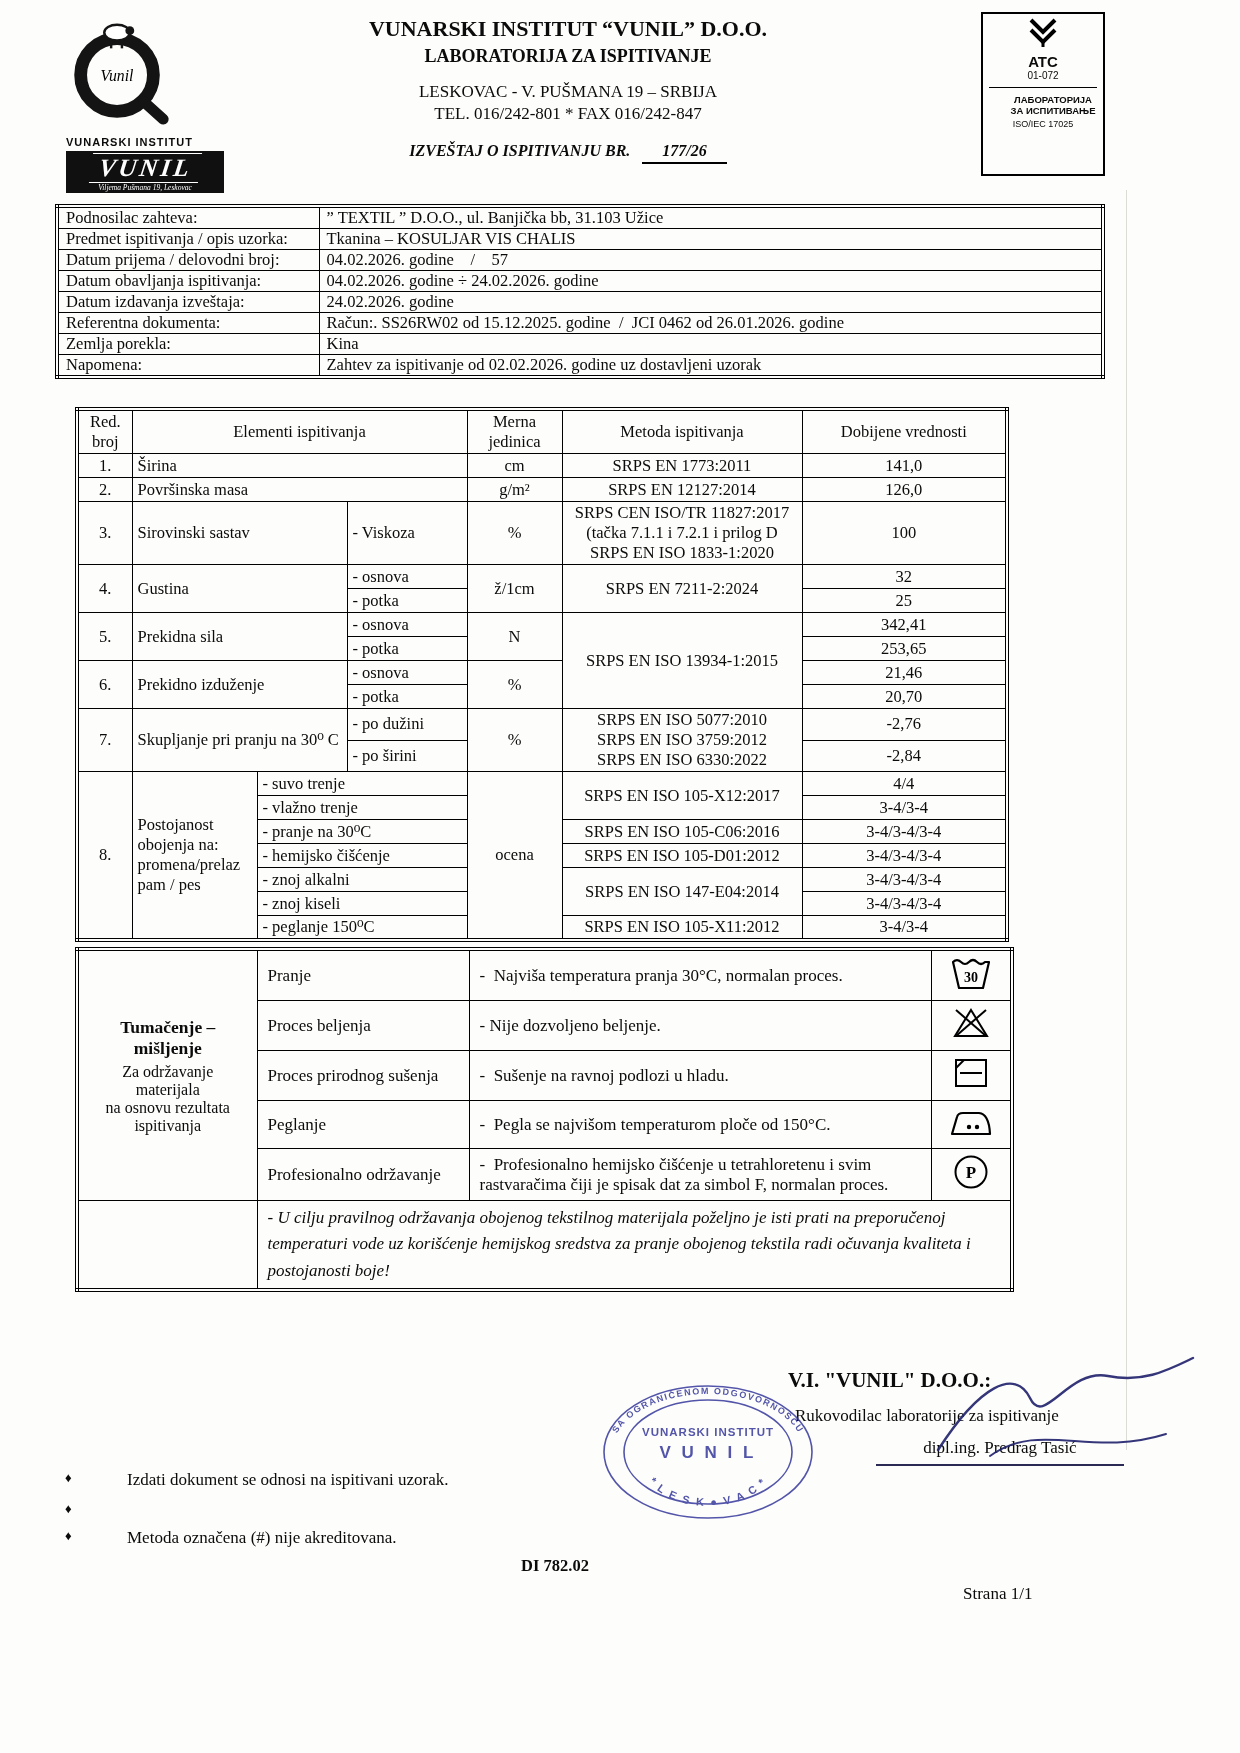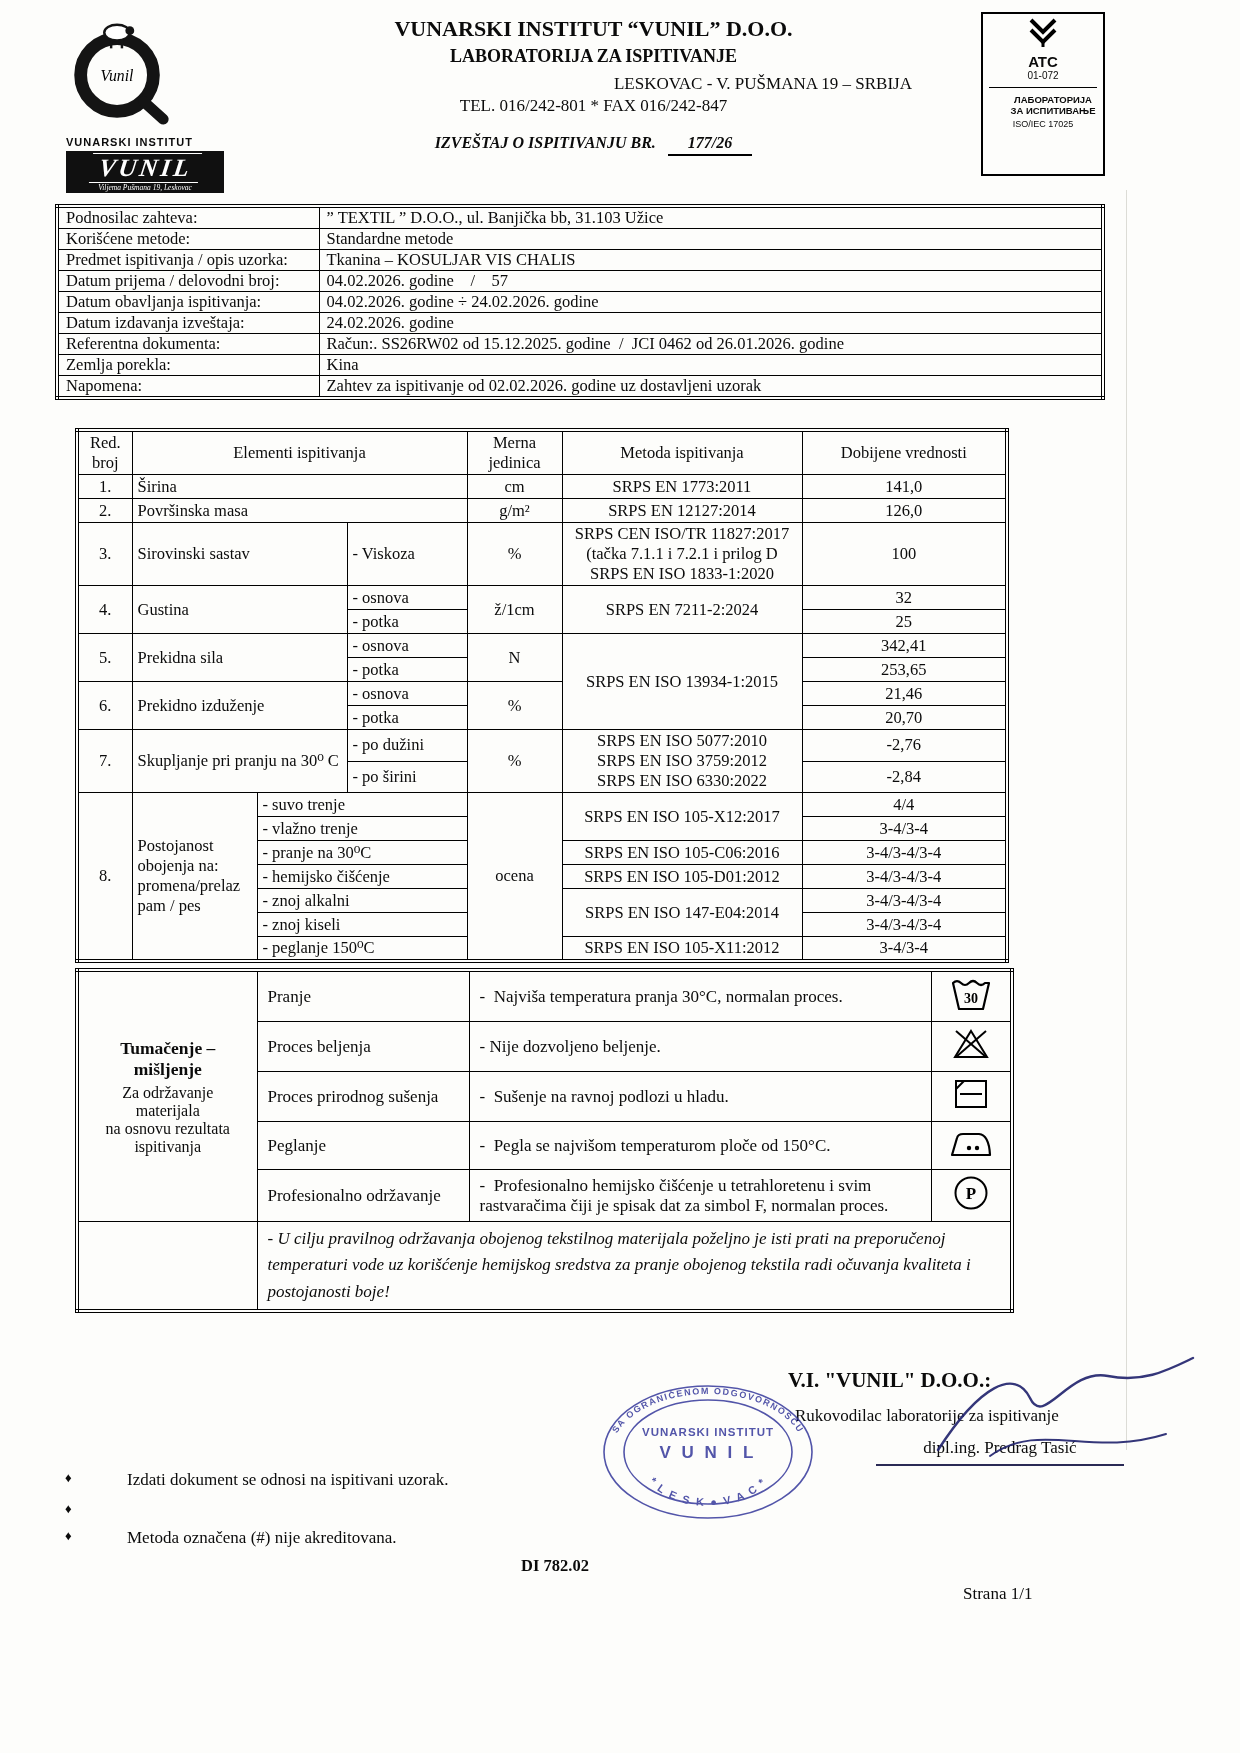--- a/index.html
+++ b/index.html
@@ -15,24 +15,24 @@
   .hdr { display:flex; padding:10px 135px 0 60px; height:188px; }
   .hdr-left { width:215px; flex:none; }
   .logo-caption { font-size:11px; font-weight:bold; letter-spacing:1px; margin:4px 0 0 6px;
                   font-family:"Liberation Sans",sans-serif; }
   .vunil-box { width:158px; background:#101010; color:#fff; text-align:center;
                margin:3px 0 0 6px; padding:2px 0 1px; }
   .vunil-word { display:inline-block; font-style:italic; font-weight:bold; font-size:25px;
                 letter-spacing:3px; transform:skewX(-8deg);
                 border-top:1px solid #fff; border-bottom:1px solid #fff; padding:0 8px; }
   .vunil-addr { font-size:7.5px; font-style:italic; color:#fff; }
-  .hdr-center { flex:1; text-align:center; padding:6px 69px 0 0; }
+  .hdr-center { flex:1; text-align:center; padding:6px 120px 0 0; }
   .org-name { font-size:22px; font-weight:bold; }
   .org-sub  { font-size:18px; font-weight:bold; margin-top:4px; }
-  .org-addr { font-size:17px; margin-top:7px;text-align:right; }
+  .org-addr { font-size:17px; margin-top:15px; }
   .org-tel  { font-size:17px; margin-top:2px; }
   .report-title { margin-top:18px; font-size:16px; font-weight:bold; font-style:italic; }
   .report-no { display:inline-block; border-bottom:2px solid #000; padding:0 20px 2px; margin-left:8px; }
   .atc-box { flex:none; width:124px; height:164px; border:2px solid #000; margin-top:2px;
              text-align:center; padding-top:4px; font-family:"Liberation Sans",sans-serif; }
   .atc-label { font-size:15px; font-weight:bold; margin-top:1px; }
   .atc-no { font-size:10px; }
   .atc-divider { border-top:1.5px solid #000; margin:6px 6px 6px; }
   .atc-l { font-size:9.5px; font-weight:bold;margin-left:20px; }
   .atc-iso { font-size:9px; margin-top:3px; }
@@ -127,24 +127,20 @@
       <div class="atc-l">ЗА ИСПИТИВАЊЕ</div>
       <div class="atc-iso">ISO/IEC 17025</div>
     </div>
   </div>
 
   <table class="info-table">
     <tbody>
         <tr>
           <td class="lbl">Podnosilac zahteva:</td>
           <td>” TEXTIL ” D.O.O., ul. Banjička bb, 31.103 Užice</td>
-        </tr>
-    <tr>
-          <td class="lbl">Korišćene metode:</td>
-          <td>Standardne metode</td>
         </tr>
     <tr>
           <td class="lbl">Predmet ispitivanja / opis uzorka:</td>
           <td>Tkanina – KOSULJAR VIS CHALIS</td>
         </tr>
     <tr>
           <td class="lbl">Datum prijema / delovodni broj:</td>
           <td>04.02.2026. godine&nbsp;&nbsp;&nbsp;&nbsp;/&nbsp;&nbsp;&nbsp;&nbsp;57</td>
         </tr>
     <tr>

